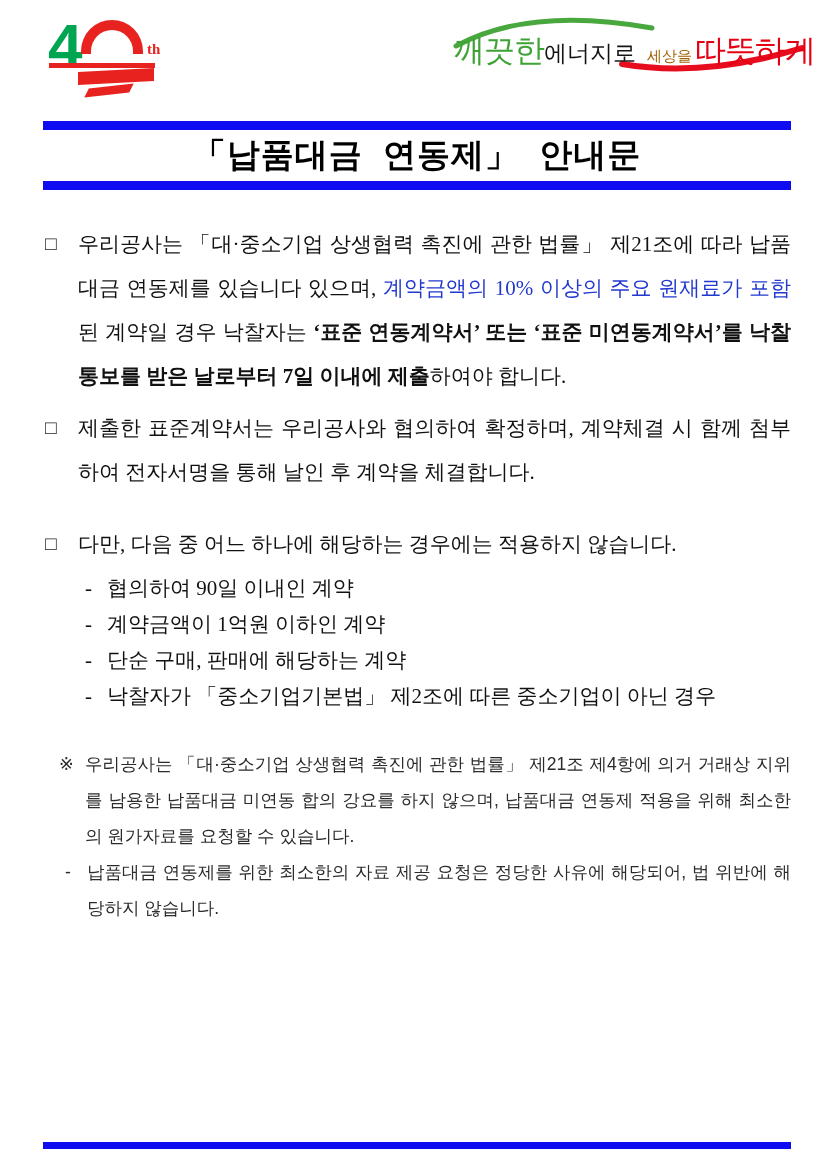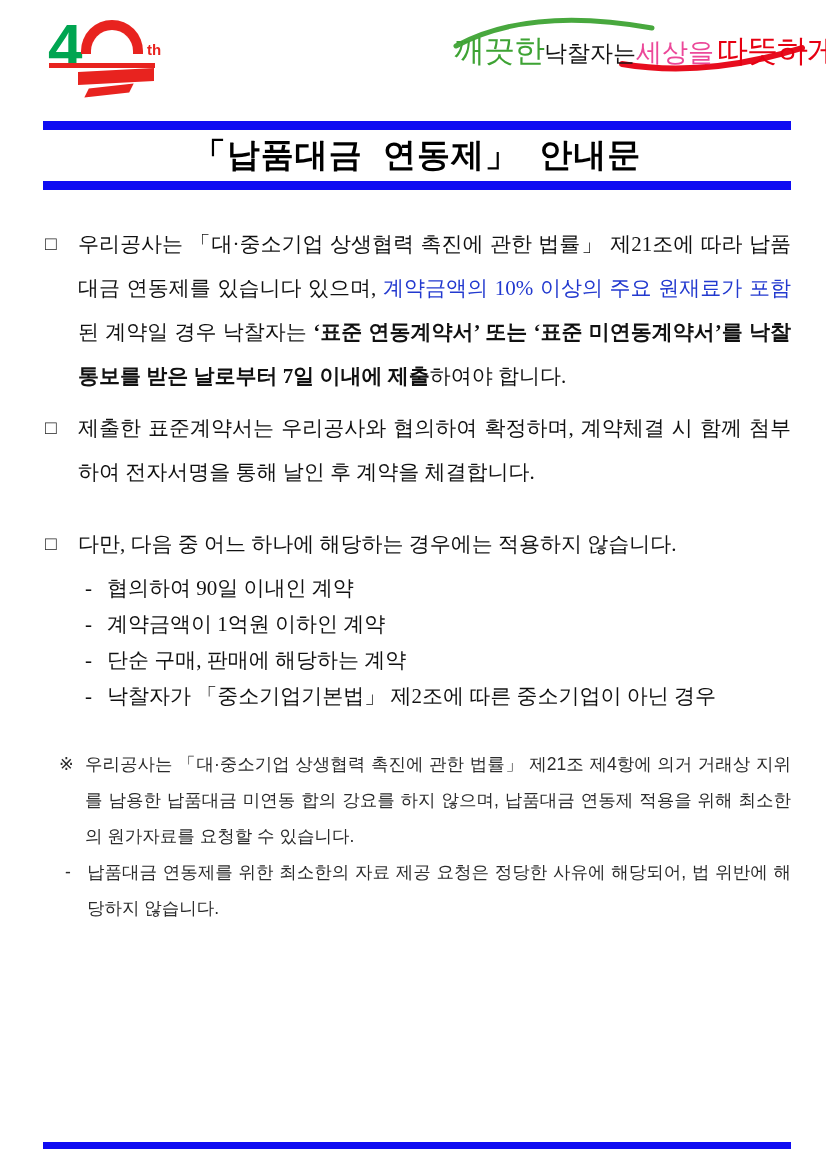--- a/index.html
+++ b/index.html
@@ -6,35 +6,35 @@
   html,body { width:826px; height:1169px; background:#ffffff; }
   body { position:relative; overflow:hidden; color:#111;
          font-family:"Liberation Serif","DejaVu Serif",serif; }
 
   
   .logo40 { position:absolute; left:48px; top:14px; width:132px; height:86px; }
   .l40-four { position:absolute; left:0; top:0; font-family:"Liberation Sans","DejaVu Sans",sans-serif;
               font-weight:bold; font-size:62px; line-height:64px; color:var(--logo-green); }
   .l40-arch { position:absolute; left:33px; top:6px; width:62px; height:34px;
               border:10px solid var(--logo-red); border-bottom:none; border-radius:34px 34px 0 0; }
-  .l40-th { position:absolute; left:99px; top:27px; font-family:Liberation Sans, sans-serif;
+  .l40-th { position:absolute; left:99px; top:27px; font-family:Liberation Serif, serif;
             font-weight:bold; font-size:15px; color:var(--logo-red); }
   .l40-bar { position:absolute; left:1px; top:49px; width:106px; height:5px; background:var(--logo-red); }
   .l40-ribbon { position:absolute; left:30px; top:56px; width:76px; height:13px;
                 background:var(--logo-red); transform:skewY(-3deg); }
   .l40-flag { position:absolute; left:40px; top:72px; width:42px; height:9px;
               background:var(--logo-red); transform:skew(-32deg) rotate(-7deg); }
 
   
   .slogan { position:absolute; left:452px; top:10px; width:360px; height:66px;
             font-family:"Liberation Sans","DejaVu Sans",sans-serif; font-weight:normal; white-space:nowrap; }
   .slogan-row { position:absolute; left:2px; top:20px; display:flex; align-items:baseline; }
   .sw1 { font-size:31px; color:var(--slogan-green); letter-spacing:-1px; }
   .sw2 { font-size:23px; color:#141414; }
-  .sw3 { font-size:26px; color:#ec4899; margin-left:0; }
+  .sw3 { font-size:15px; color:#a16207; margin-left:11px; }
   .sw4 { font-size:31px; color:var(--slogan-red); letter-spacing:-1px; margin-left:3px; }
   .slogan svg { position:absolute; left:0; top:0; }
   .swoosh-green { stroke:var(--slogan-green); }
   .swoosh-red { stroke:var(--slogan-red); }
 
   
   .title-block { position:absolute; left:43px; top:121px; width:748px; text-align:center; }
   .rule { height:9px; background:var(--blue-bar); }
   .doc-title { font-family:"Liberation Sans","DejaVu Sans",sans-serif; font-weight:bold;
                font-size:33px; line-height:38px; padding:6px 0 7px; color:#000;
@@ -78,21 +78,21 @@
   <div class="l40-flag"></div>
 </div>
 
 <div class="slogan">
   <svg width="360" height="66" viewBox="0 0 360 66">
     <path class="swoosh-green" d="M4,36 Q78,-4 200,18" fill="none" stroke-width="5" stroke-linecap="round" opacity="0.95"></path>
     <path class="swoosh-red" d="M170,54 Q252,68 350,38" fill="none" stroke-width="6" stroke-linecap="round" opacity="0.95"></path>
   </svg>
   <div class="slogan-row">
     <span class="sw1">깨끗한</span>
-    <span class="sw2">낙찰자는</span>
+    <span class="sw2">에너지로</span>
     <span class="sw3">세상을</span>
     <span class="sw4">따뜻하게</span>
   </div>
 </div>
 
 <div class="title-block">
   <div class="rule"></div>
   <div class="doc-title">「납품대금 연동제」 안내문</div>
   <div class="rule"></div>
 </div>

